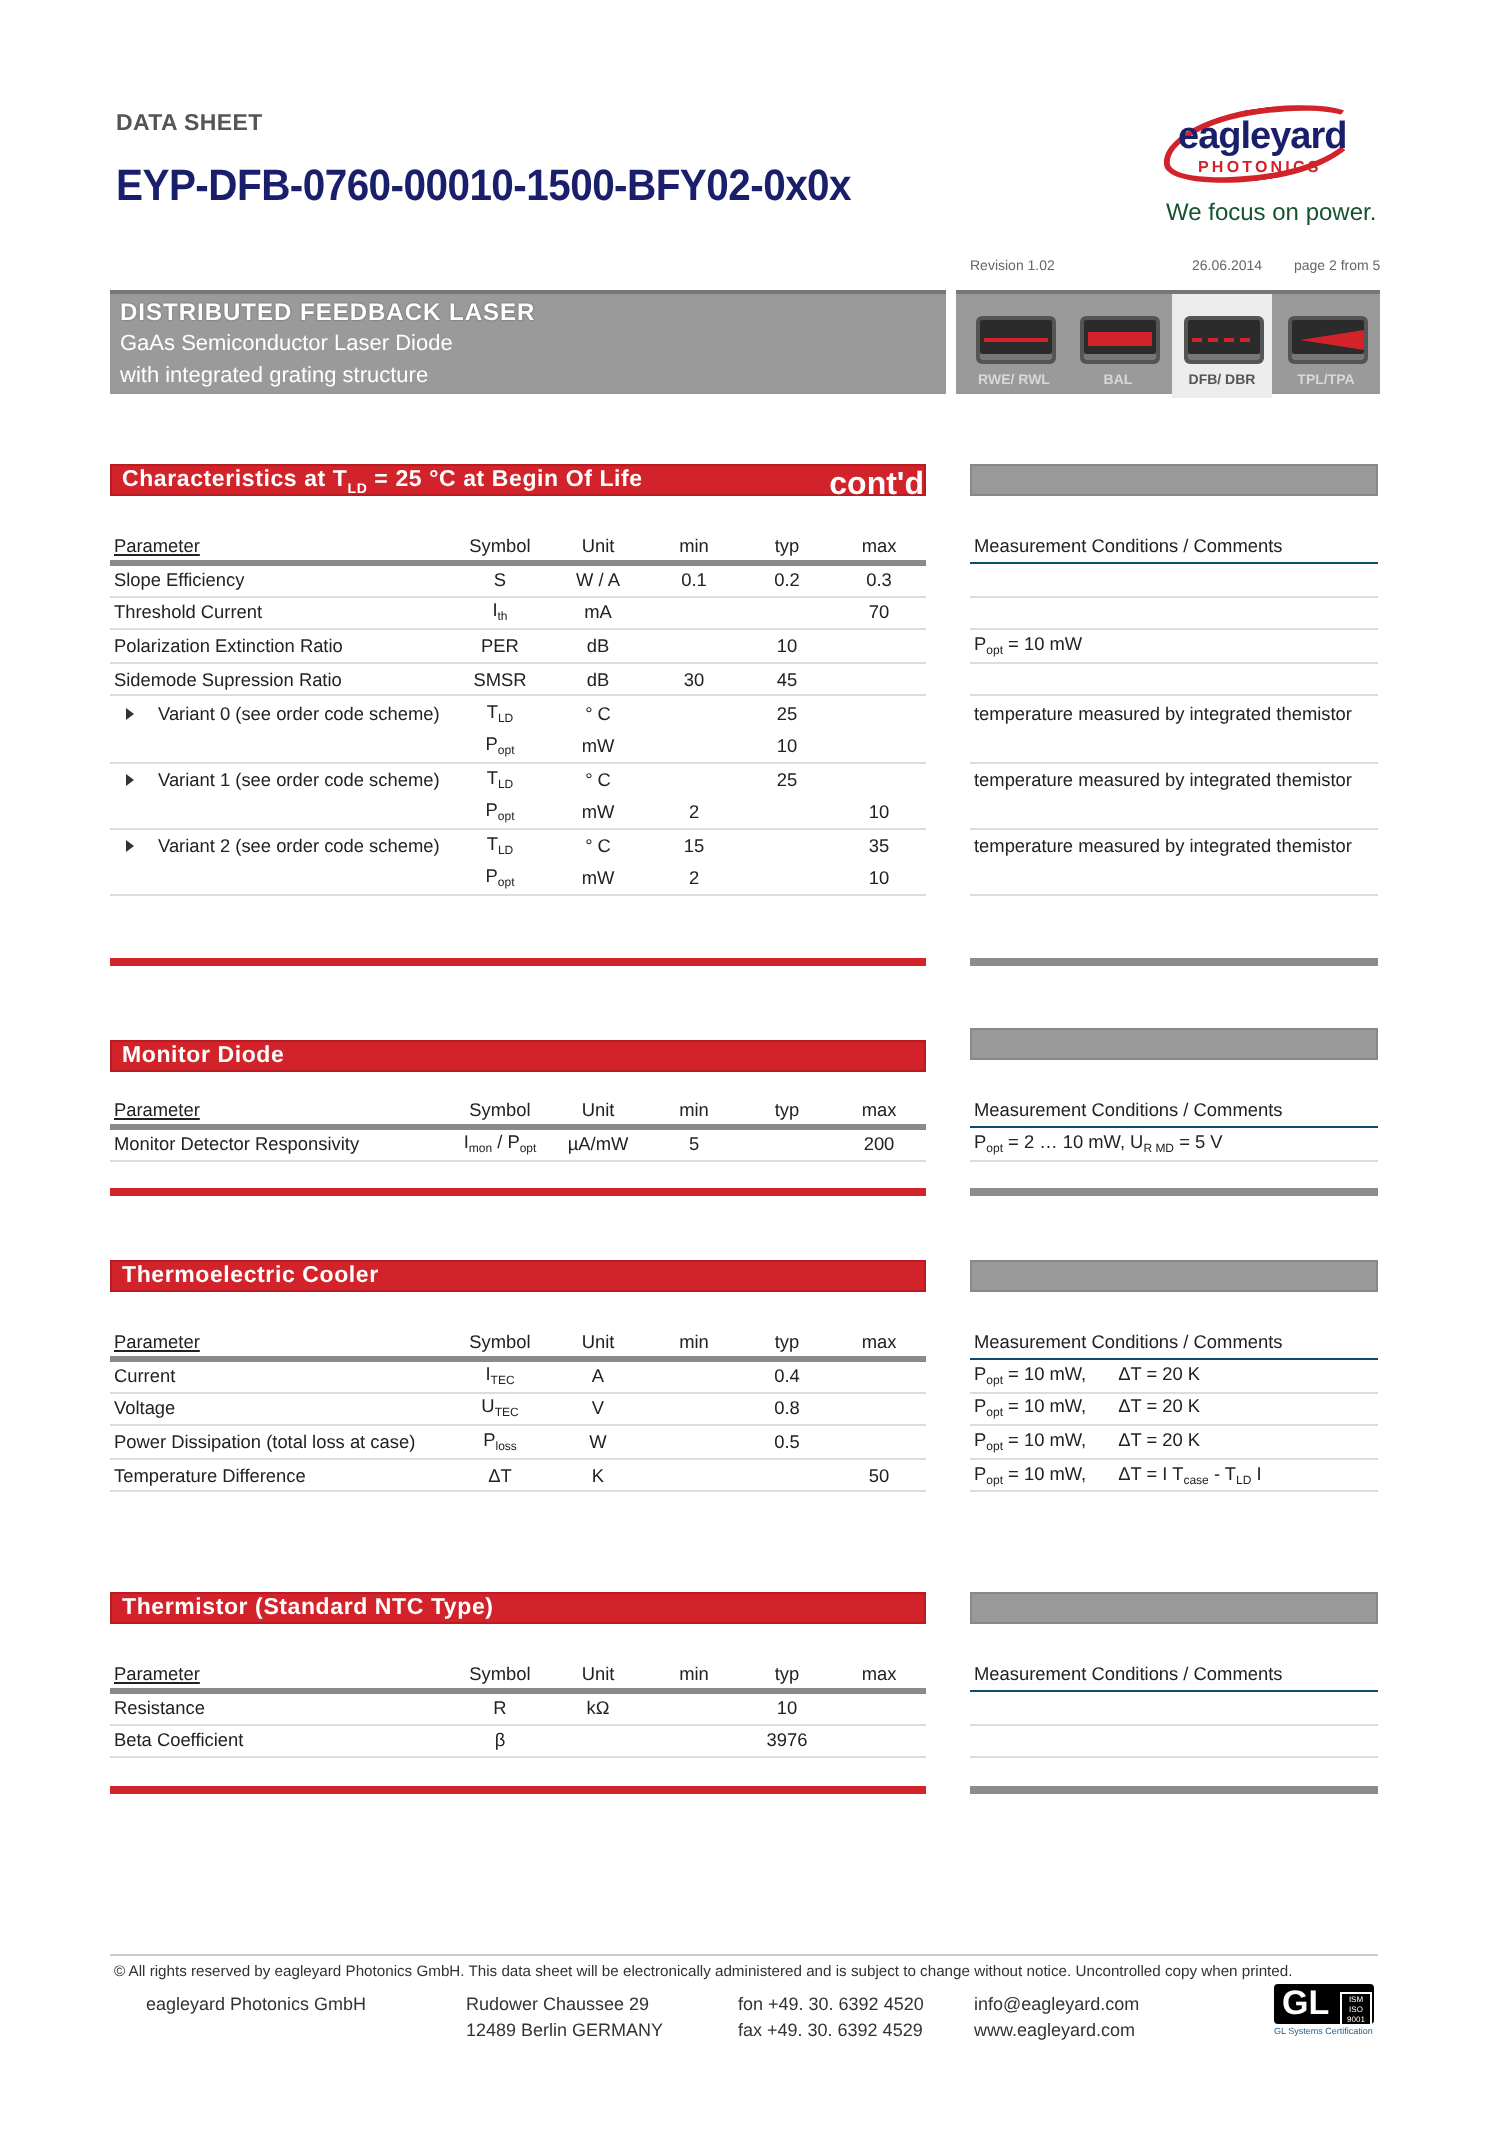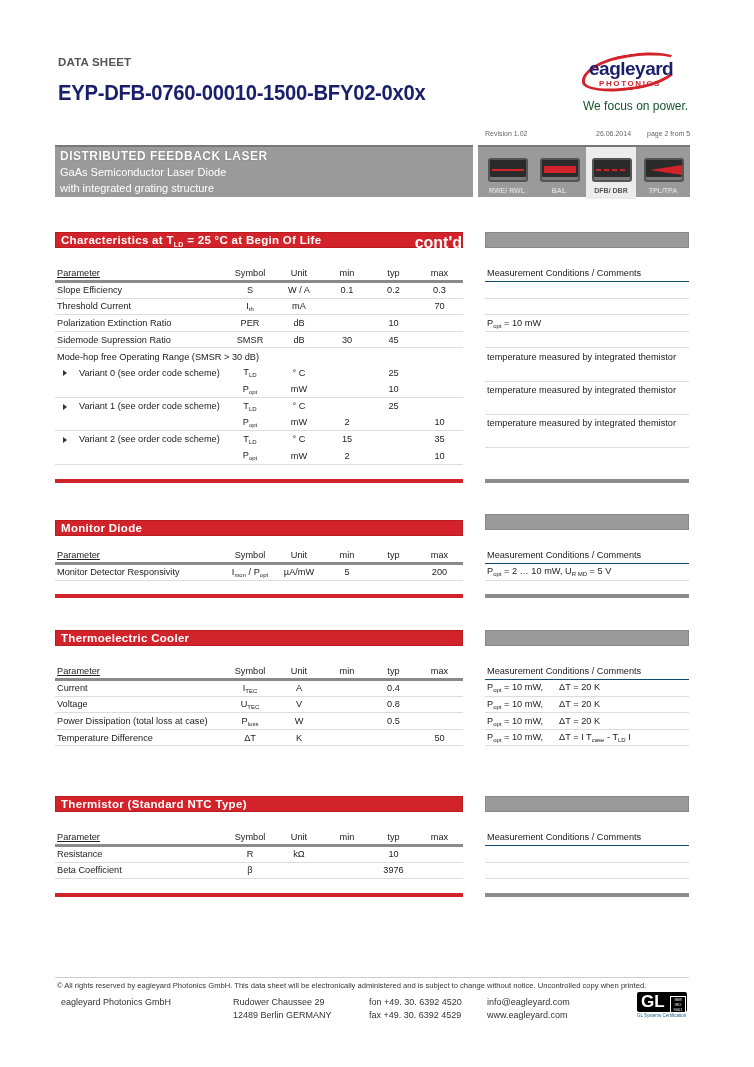--- a/index.html
+++ b/index.html
@@ -158,23 +158,20 @@
   </tr>
   <tr class="bl">
     <td class="p">Sidemode Supression Ratio</td>
         <td>SMSR</td>
         <td>dB</td>
         <td>30</td>
         <td>45</td>
         <td></td>
   </tr>
   <tr>
-    <td class="p" colspan="6">Mode-hop free Operating Range (SMSR &gt; 30 dB)</td>
-  </tr>
-  <tr>
     <td class="p"><span class="tri"></span><span>Variant 0 (see order code scheme)</span></td>
         <td><span>T</span><sub class="s">LD</sub></td>
         <td>° C</td>
         <td></td>
         <td>25</td>
         <td></td>
   </tr>
   <tr class="bl">
     <td class="p"></td>
         <td><span>P</span><sub class="s">opt</sub></td>
@@ -412,21 +409,21 @@
         <td></td>
       </tr>
 </tbody>
   </table>
 
 <div class="abs sec-foot" style="top:893px;"></div>
 <div class="abs gray-foot" style="top:893px;"></div>
 
 <div class="abs footer-rule"></div>
 <div class="abs footer-note">© All rights reserved by eagleyard Photonics GmbH. This data sheet will be electronically administered and is subject to change without notice. Uncontrolled copy when printed.</div>
-<div class="abs footer-col" style="left:61px;">
+<div class="abs footer-col" style="left:73px;">
     <div>eagleyard Photonics GmbH</div>
   </div>
 <div class="abs footer-col" style="left:233px;">
     <div>Rudower Chaussee 29</div>
     <div>12489 Berlin GERMANY</div>
   </div>
 <div class="abs footer-col" style="left:369px;">
     <div>fon +49. 30. 6392 4520</div>
     <div>fax +49. 30. 6392 4529</div>
   </div>

